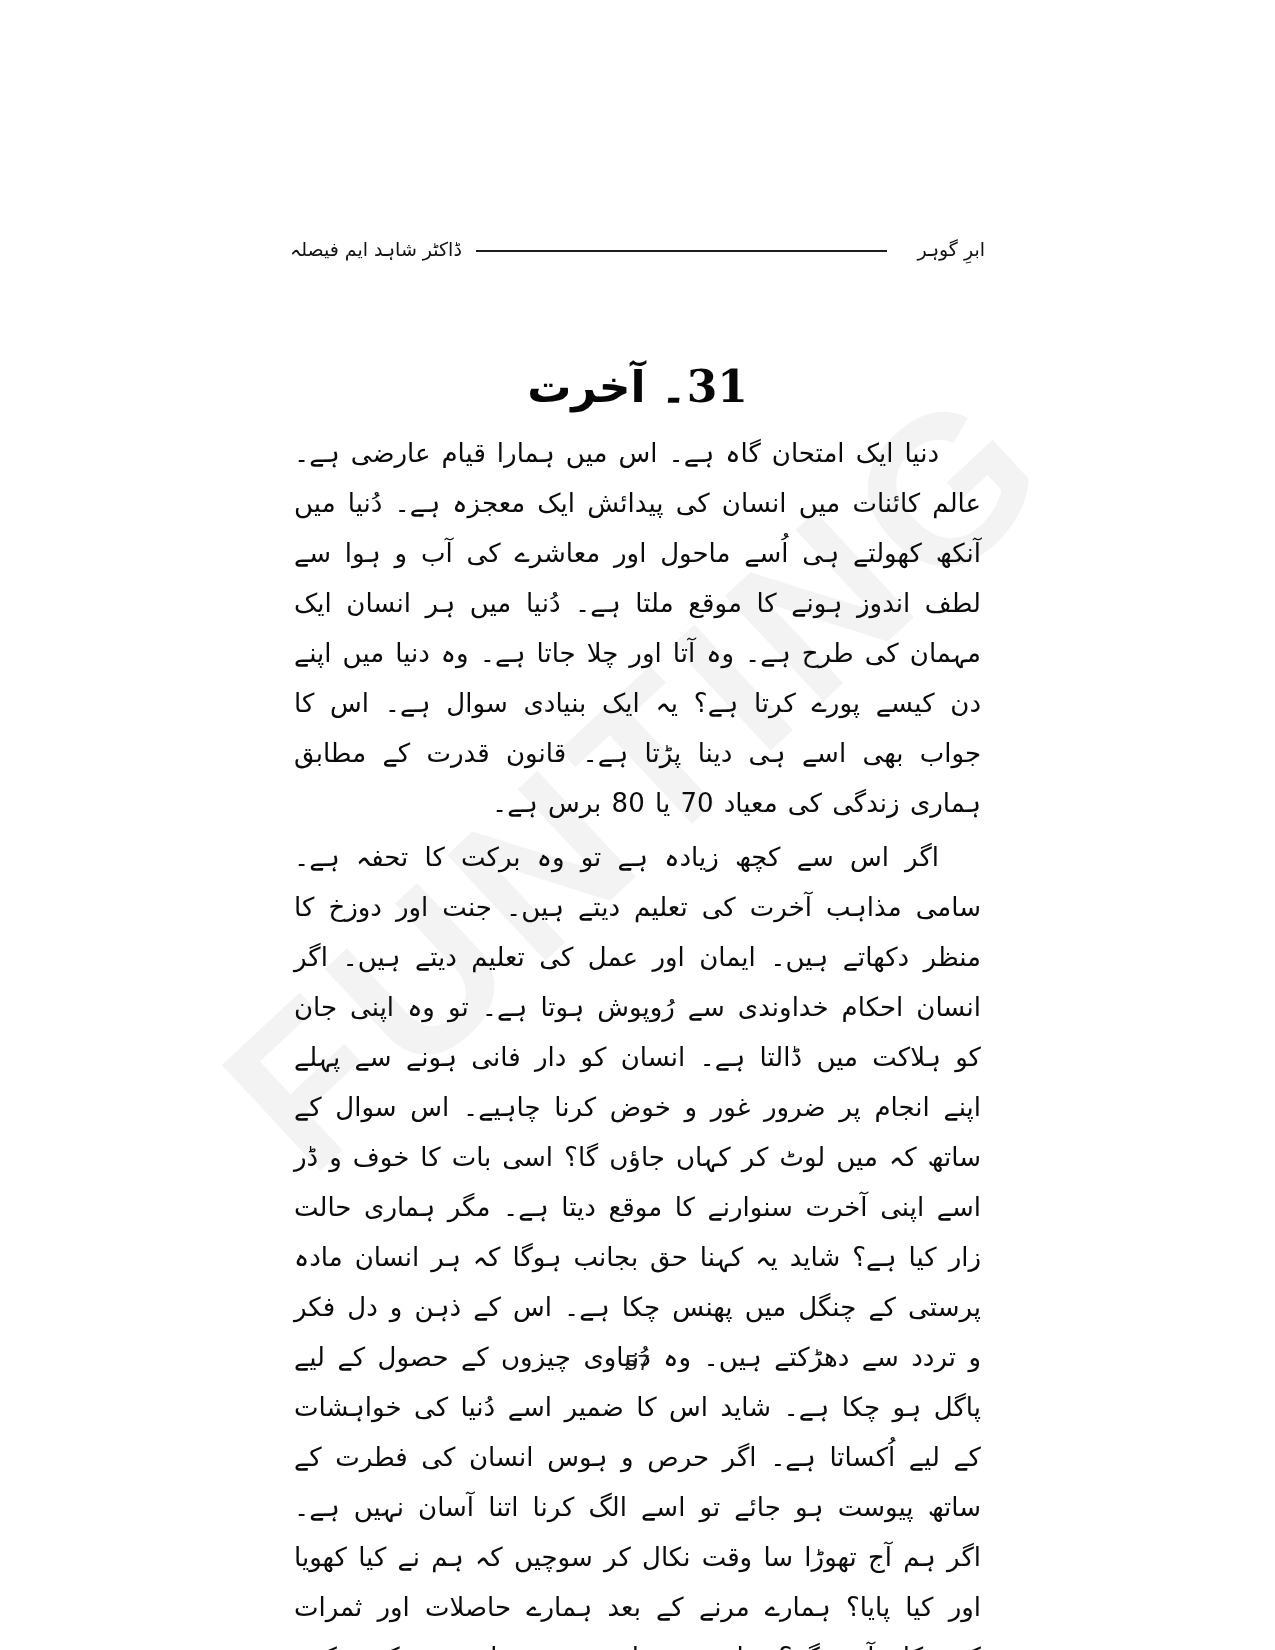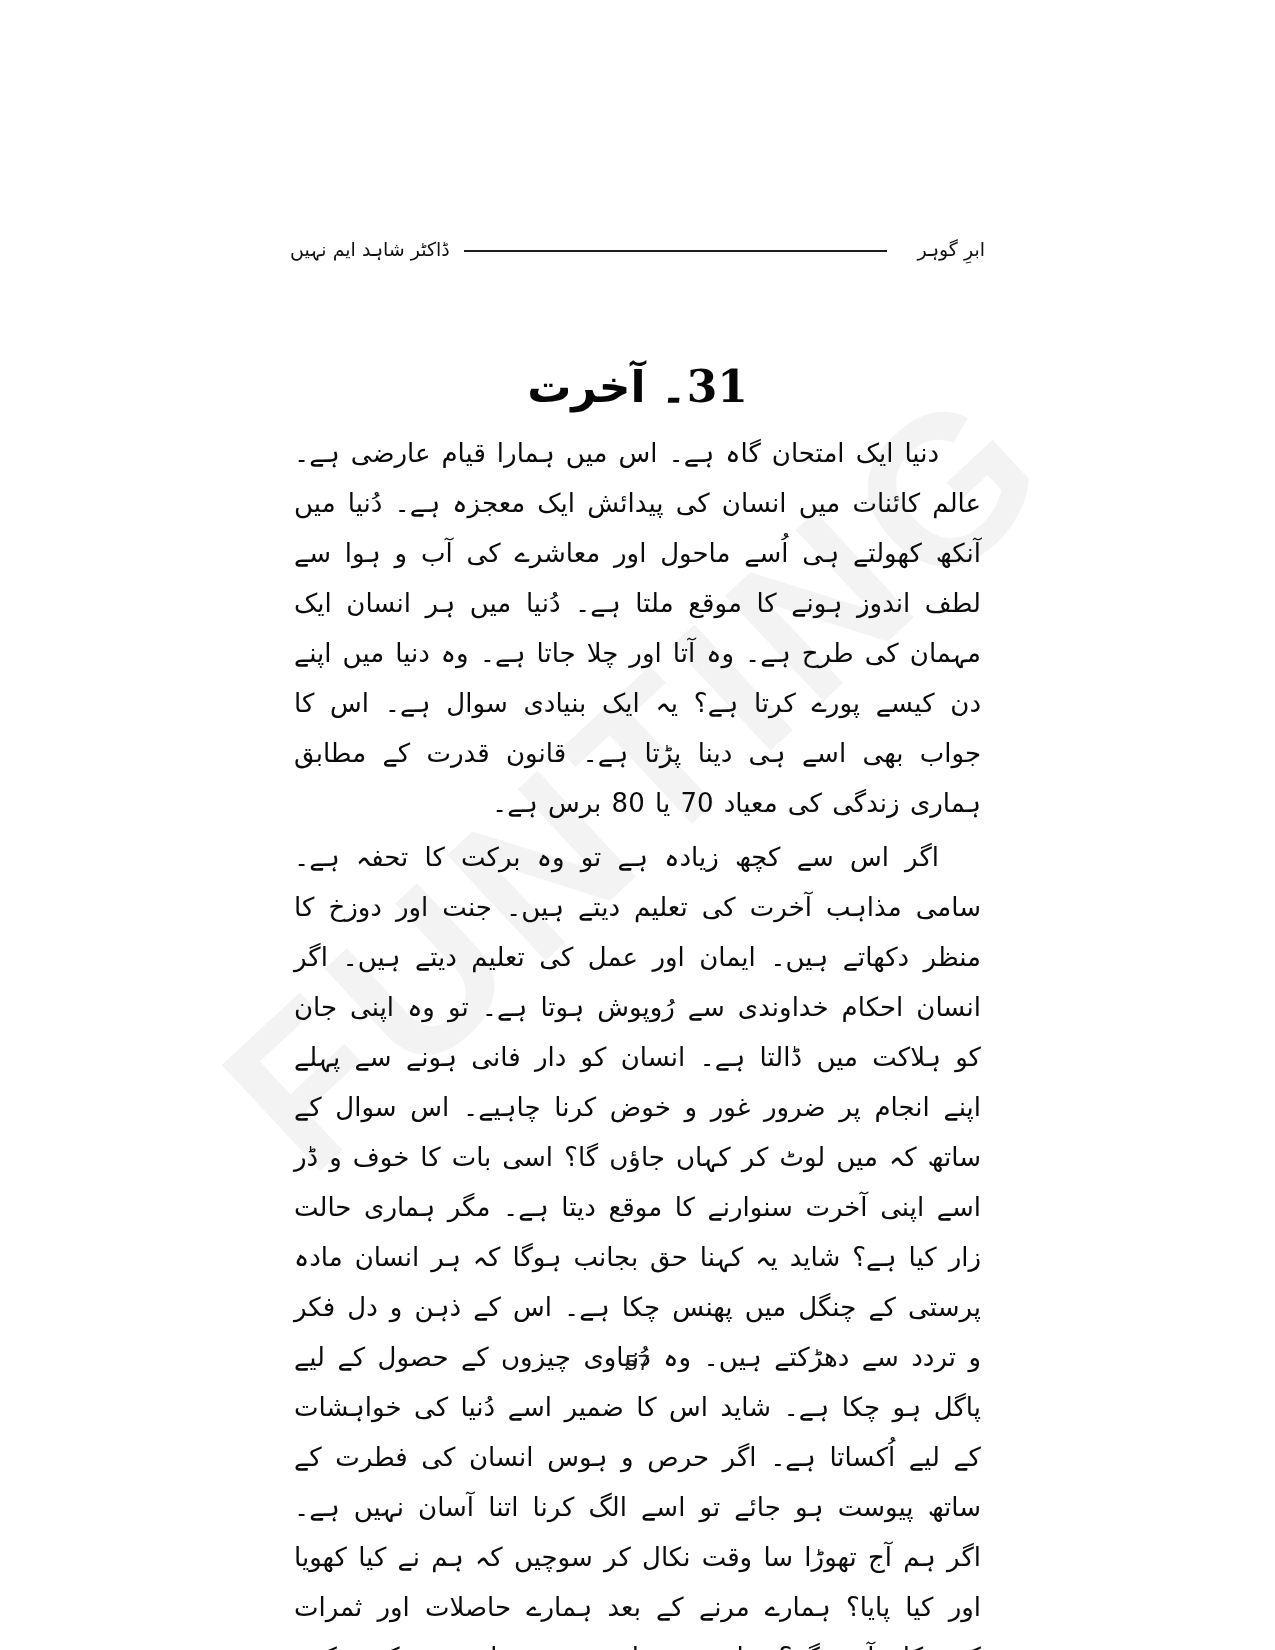--- a/index.html
+++ b/index.html
@@ -97,21 +97,21 @@
 </head>
 <body>
 
 <div class="page">
 
   <div class="watermark">FUNTING</div>
 
   <div class="header">
     <span class="book-title">ابرِ گوہر</span>
     <span class="rule"></span>
-    <span class="author">ڈاکٹر شاہد ایم نہیں</span>
+    <span class="author">ڈاکٹر شاہد ایم فیصلہ</span>
   </div>
 
   <div class="chapter-title">31۔ آخرت</div>
 
   <div class="body-text">
     <p>دنیا ایک امتحان گاہ ہے۔ اس میں ہمارا قیام عارضی ہے۔ عالم کائنات میں انسان کی پیدائش ایک معجزہ ہے۔ دُنیا میں آنکھ کھولتے ہی اُسے ماحول اور معاشرے کی آب و ہوا سے لطف اندوز ہونے کا موقع ملتا ہے۔ دُنیا میں ہر انسان ایک مہمان کی طرح ہے۔ وہ آتا اور چلا جاتا ہے۔ وہ دنیا میں اپنے دن کیسے پورے کرتا ہے؟ یہ ایک بنیادی سوال ہے۔ اس کا جواب بھی اسے ہی دینا پڑتا ہے۔ قانون قدرت کے مطابق ہماری زندگی کی معیاد 70 یا 80 برس ہے۔</p>
     <p>اگر اس سے کچھ زیادہ ہے تو وہ برکت کا تحفہ ہے۔ سامی مذاہب آخرت کی تعلیم دیتے ہیں۔ جنت اور دوزخ کا منظر دکھاتے ہیں۔ ایمان اور عمل کی تعلیم دیتے ہیں۔ اگر انسان احکام خداوندی سے رُوپوش ہوتا ہے۔ تو وہ اپنی جان کو ہلاکت میں ڈالتا ہے۔ انسان کو دار فانی ہونے سے پہلے اپنے انجام پر ضرور غور و خوض کرنا چاہیے۔ اس سوال کے ساتھ کہ میں لوٹ کر کہاں جاؤں گا؟ اسی بات کا خوف و ڈر اسے اپنی آخرت سنوارنے کا موقع دیتا ہے۔ مگر ہماری حالت زار کیا ہے؟ شاید یہ کہنا حق بجانب ہوگا کہ ہر انسان مادہ پرستی کے چنگل میں پھنس چکا ہے۔ اس کے ذہن و دل فکر و تردد سے دھڑکتے ہیں۔ وہ دُنیاوی چیزوں کے حصول کے لیے پاگل ہو چکا ہے۔ شاید اس کا ضمیر اسے دُنیا کی خواہشات کے لیے اُکساتا ہے۔ اگر حرص و ہوس انسان کی فطرت کے ساتھ پیوست ہو جائے تو اسے الگ کرنا اتنا آسان نہیں ہے۔ اگر ہم آج تھوڑا سا وقت نکال کر سوچیں کہ ہم نے کیا کھویا اور کیا پایا؟ ہمارے مرنے کے بعد ہمارے حاصلات اور ثمرات کس کام آئیں گے؟ شاید یہ جواب ہمیں مطمئن نہ کر سکے۔ اس امر کے باوجود ہمیں احکام خداوندی کی روشنی میں اپنی آخرت کا فیصلہ ضرور کرنا چاہیے۔ کیونکہ گناہ کی لذت تو وقتی ہے۔ مگر ہماری آخرت مستقل گھر ہے۔</p>
   </div>
 
   <div class="page-number">57</div>

